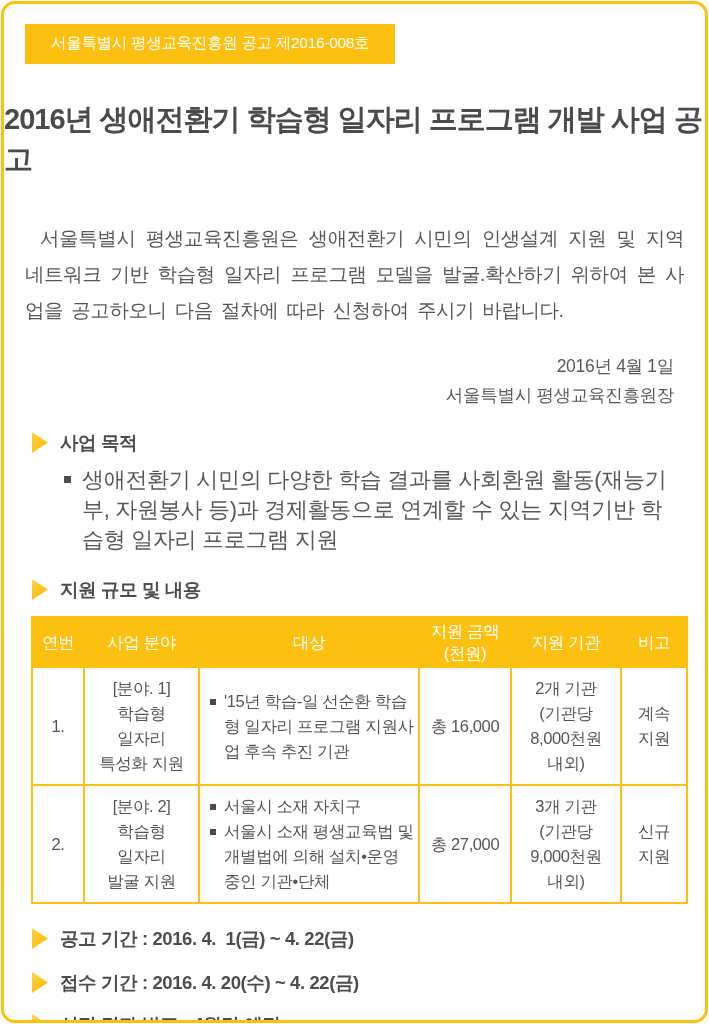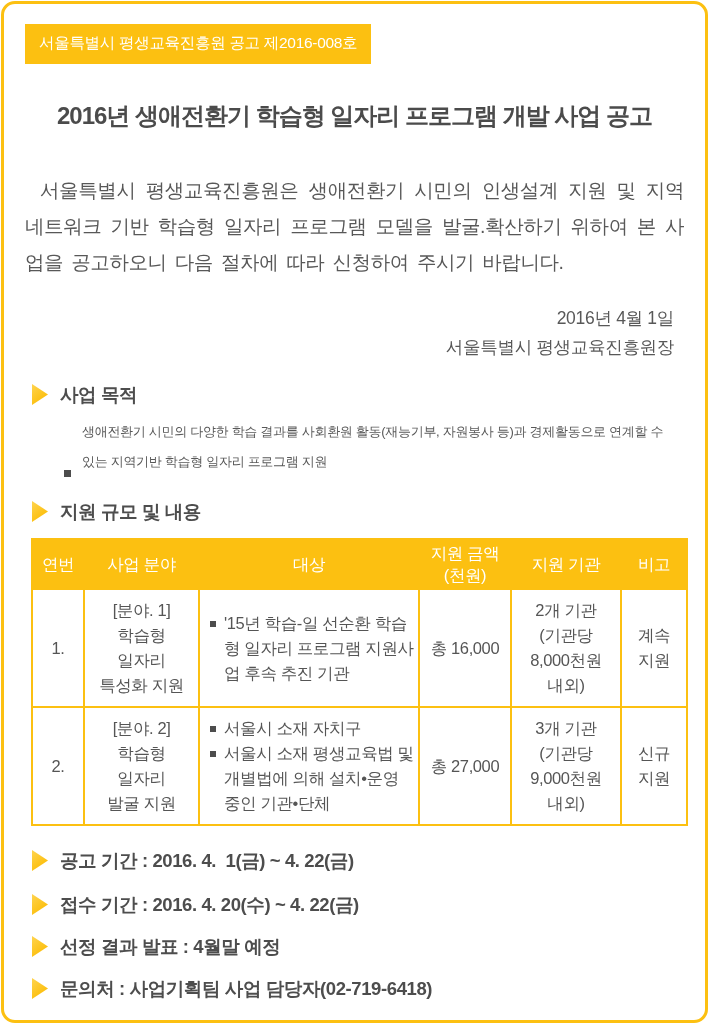--- a/index.html
+++ b/index.html
@@ -8,40 +8,40 @@
     --text-dark:#4D4D4D;
     --text-body:#585858;
   }
   *{margin:0;padding:0;box-sizing:border-box;}
   html,body{width:709px;height:1024px;background:#fff;overflow:hidden;
     font-family:"Liberation Sans","DejaVu Sans",sans-serif;}
   .page{position:absolute;inset:1px;border:3px solid var(--accent);
     border-radius:14px;background:#fff;overflow:hidden;}
 
   .badge{display:inline-block;margin:20px 0 0 21px;background:var(--accent);
-    color:#fff;font-size:15.5px;font-weight:500;padding:9px 14px 10px;letter-spacing:-0.3px;}
+    color:#fff;font-size:15.5px;font-weight:500;padding:9px 26px 10px;letter-spacing:-0.3px;}
 
-  .title{margin-top:36px;text-align:center;font-size:24px;font-weight:bold;
+  .title{margin-top:36px;font-size:29px;font-weight:bold;
     color:#4B4B4B;letter-spacing:-1px;}
 
   .intro{margin:40px 21px 0 21px;font-size:19.5px;line-height:36px;color:var(--text-body);
     text-align:justify;text-indent:15px;letter-spacing:-0.4px;word-spacing:3px;}
 
   .dateblock{margin:24px 31px 0 0;text-align:right;font-size:17.5px;line-height:29px;
     color:var(--text-body);letter-spacing:-0.3px;}
 
   .sec{display:flex;align-items:center;margin:20px 0 0 28px;}
   .arr{flex:0 0 auto;width:16px;height:21px;margin-right:12px;
     background:linear-gradient(140deg,var(--accent-light) 0%,var(--accent) 70%);
     clip-path:polygon(0 0,100% 50%,0 100%);}
   .sec-label{font-size:18.5px;font-weight:bold;color:var(--text-dark);
     letter-spacing:-0.4px;white-space:pre-wrap;}
 
-  .subbullet{display:flex;margin:10px 30px 0 60px;font-size:13px;line-height:30px;
-    color:var(--text-body);letter-spacing:-0.3px;align-items:flex-end;}
+  .subbullet{display:flex;margin:10px 30px 0 60px;font-size:22px;line-height:30px;
+    color:var(--text-body);letter-spacing:-0.3px;}
   .sq{flex:0 0 auto;width:7px;height:7px;background:#4d4d4d;margin:11px 11px 0 0;}
 
   table{width:655px;margin:14px 0 0 27px;border-collapse:collapse;table-layout:fixed;padding-left:33px;}
   th{background:var(--accent);border:2px solid var(--accent);color:#fff;
     font-weight:normal;font-size:16.5px;letter-spacing:-0.4px;
     height:48px;white-space:pre-line;line-height:22px;padding:2px 0;}
   td{border:2px solid var(--accent);background:#fff;color:#555;font-size:16.5px;
     line-height:25px;text-align:center;vertical-align:middle;
     letter-spacing:-0.4px;padding:8px 3px;}
   tr.r1 td{height:100px;} tr.r2 td{height:108px;}

